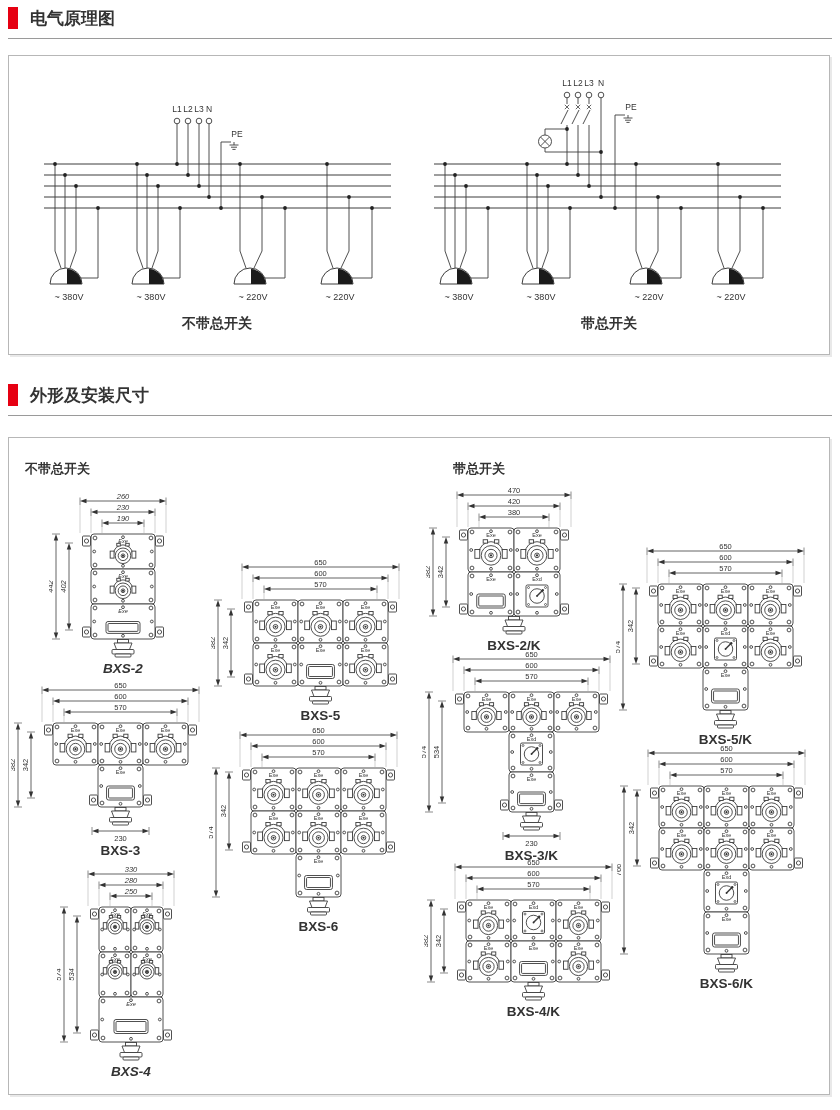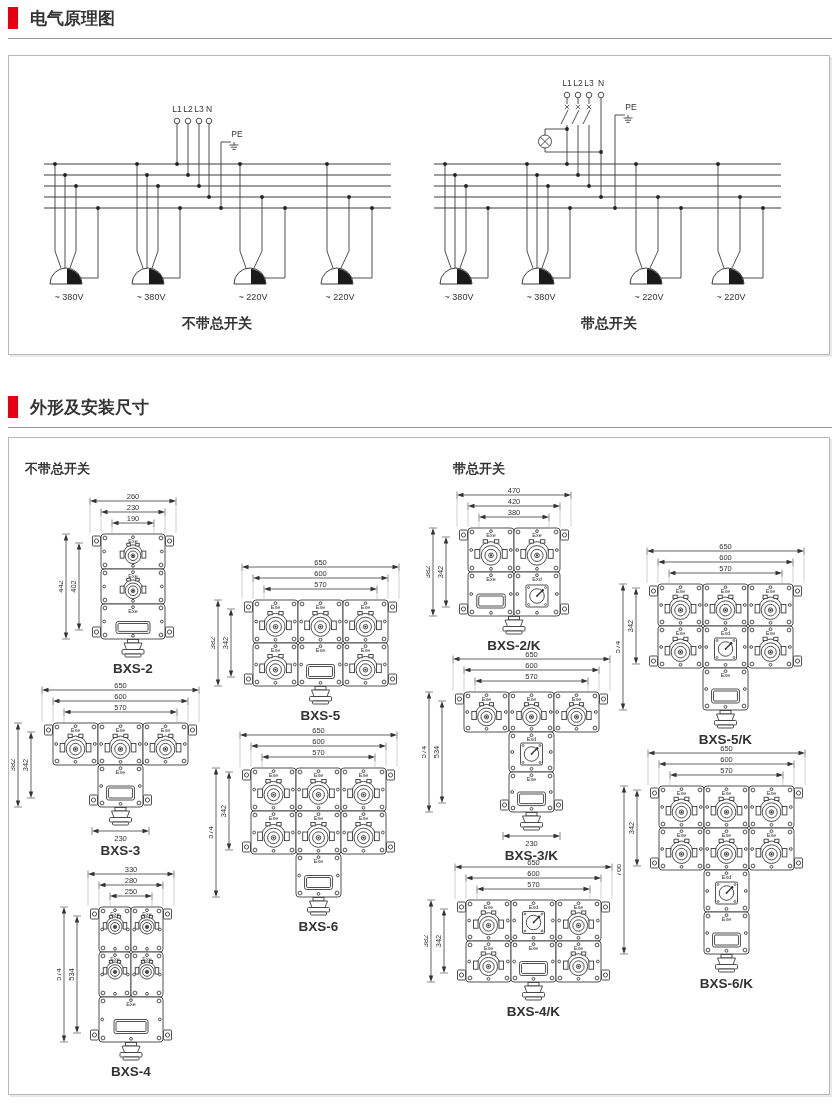--- a/index.html
+++ b/index.html
@@ -212,31 +212,31 @@
       <line x1="731" y1="195" x2="723" y2="212" stroke="#3c3c3c" stroke-width="0.9"></line>
       <line x1="754" y1="152" x2="754" y2="222" stroke="#3c3c3c" stroke-width="0.9"></line>
       <circle cx="754" cy="152" r="1.9" fill="#222" stroke="#222" stroke-width="0"></circle>
       <line x1="754" y1="222" x2="732" y2="222" stroke="#3c3c3c" stroke-width="0.9"></line>
       <path d="M 703 228 a 16 16 0 0 1 32 0 Z" fill="#fff" stroke="#3c3c3c" stroke-width="1"></path>
       <path d="M 720 213 a 15 15 0 0 1 14.5 15 l -14.5 0 Z" fill="#1a1a1a"></path>
       <text x="722" y="244" font-size="9" font-weight="normal" text-anchor="middle" font-family="'Liberation Sans',sans-serif">~ 220V</text>
       <text x="600" y="272" font-size="14" font-weight="bold" text-anchor="middle" font-family="'Liberation Sans',sans-serif">带总开关</text>
     </svg></div>
 
-<div class="sec" style="top:393px">
+<div class="sec" style="top:381px">
   <div class="sec-title">
     <span class="bar" style="background: rgb(230, 0, 18);"></span>
     <span>外形及安装尺寸</span>
   </div>
 </div>
 
 <div id="box2" class="panel">
   <div class="grp" style="left:16px;top:22px">不带总开关</div>
   <div class="grp" style="left:444px;top:22px">带总开关</div>
-  <div class="drawing" style="left: 50px; top: 55px;"><svg width="119" height="185" viewBox="0 0 119 185" xmlns="http://www.w3.org/2000/svg">
+  <div class="drawing" style="left: 40px; top: 55px; font-style: italic;"><svg width="119" height="185" viewBox="0 0 119 185" xmlns="http://www.w3.org/2000/svg">
         <line x1="36" y1="8" x2="112" y2="8" stroke="#3c3c3c" stroke-width="0.8"></line>
         <path d="M 31 8 l 6.5 -2.2 v 4.4 Z" fill="#333"></path>
         <path d="M 117 8 l -6.5 -2.2 v 4.4 Z" fill="#333"></path>
         <text x="74" y="5.5" font-size="7.5" font-weight="normal" text-anchor="middle" font-family="'Liberation Sans',sans-serif">260</text>
         <line x1="31" y1="4.5" x2="31" y2="12" stroke="#3c3c3c" stroke-width="0.6"></line>
         <line x1="117" y1="4.5" x2="117" y2="12" stroke="#3c3c3c" stroke-width="0.6"></line>
         <line x1="31" y1="12" x2="31" y2="40" stroke="#999" stroke-width="0.45"></line>
         <line x1="117" y1="12" x2="117" y2="40" stroke="#999" stroke-width="0.45"></line>
         <line x1="47" y1="19" x2="101" y2="19" stroke="#3c3c3c" stroke-width="0.8"></line>
         <path d="M 42 19 l 6.5 -2.2 v 4.4 Z" fill="#333"></path>
@@ -449,21 +449,21 @@
         <rect x="98.5" y="135.5" width="22" height="4.5" rx="1" fill="#fff" stroke="#3c3c3c" stroke-width="0.9"></rect>
         <rect x="101.5" y="140" width="16" height="3" rx="1" fill="#fff" stroke="#3c3c3c" stroke-width="0.9"></rect>
         <line x1="86" y1="149" x2="133" y2="149" stroke="#3c3c3c" stroke-width="0.8"></line>
         <path d="M 81 149 l 6.5 -2.2 v 4.4 Z" fill="#333"></path>
         <path d="M 138 149 l -6.5 -2.2 v 4.4 Z" fill="#333"></path>
         <text x="109.5" y="158.5" font-size="7.5" font-weight="normal" text-anchor="middle" font-family="'Liberation Sans',sans-serif">230</text>
         <line x1="81" y1="145" x2="81" y2="153" stroke="#3c3c3c" stroke-width="0.6"></line>
         <line x1="138" y1="145" x2="138" y2="153" stroke="#3c3c3c" stroke-width="0.6"></line>
         <text x="109.5" y="173" font-size="13.5" font-weight="bold" text-anchor="middle" font-family="'Liberation Sans',sans-serif">BXS-3</text>
       </svg></div>
-  <div class="drawing" style="left: 48px; top: 428px;"><svg width="119" height="215" viewBox="0 0 119 215" xmlns="http://www.w3.org/2000/svg">
+  <div class="drawing" style="left: 48px; top: 428px; font-style: italic;"><svg width="119" height="215" viewBox="0 0 119 215" xmlns="http://www.w3.org/2000/svg">
         <line x1="36" y1="8" x2="112" y2="8" stroke="#3c3c3c" stroke-width="0.8"></line>
         <path d="M 31 8 l 6.5 -2.2 v 4.4 Z" fill="#333"></path>
         <path d="M 117 8 l -6.5 -2.2 v 4.4 Z" fill="#333"></path>
         <text x="74" y="5.5" font-size="7.5" font-weight="normal" text-anchor="middle" font-family="'Liberation Sans',sans-serif">330</text>
         <line x1="31" y1="4.5" x2="31" y2="12" stroke="#3c3c3c" stroke-width="0.6"></line>
         <line x1="117" y1="4.5" x2="117" y2="12" stroke="#3c3c3c" stroke-width="0.6"></line>
         <line x1="31" y1="12" x2="31" y2="40" stroke="#999" stroke-width="0.45"></line>
         <line x1="117" y1="12" x2="117" y2="40" stroke="#999" stroke-width="0.45"></line>
         <line x1="47" y1="19" x2="101" y2="19" stroke="#3c3c3c" stroke-width="0.8"></line>
         <path d="M 42 19 l 6.5 -2.2 v 4.4 Z" fill="#333"></path>

